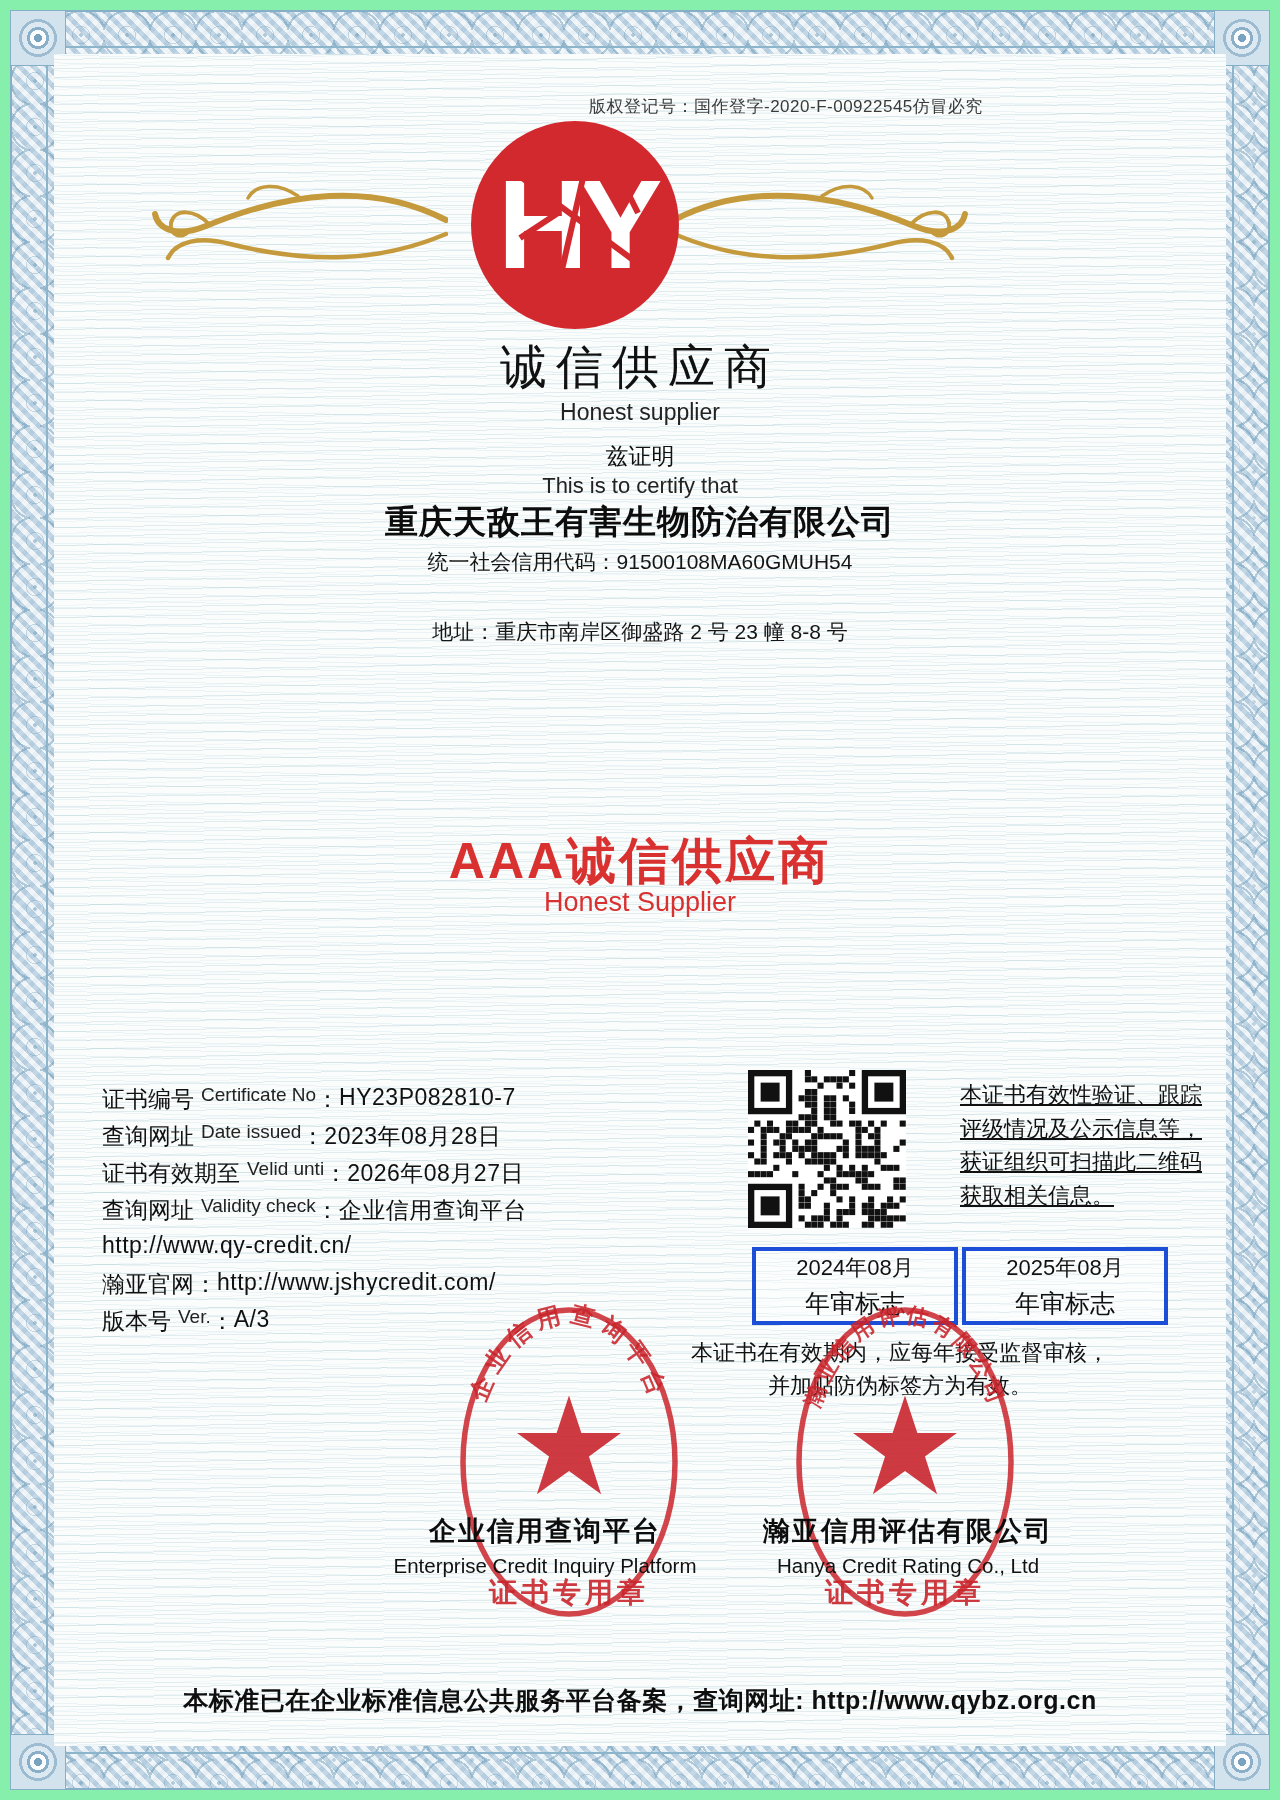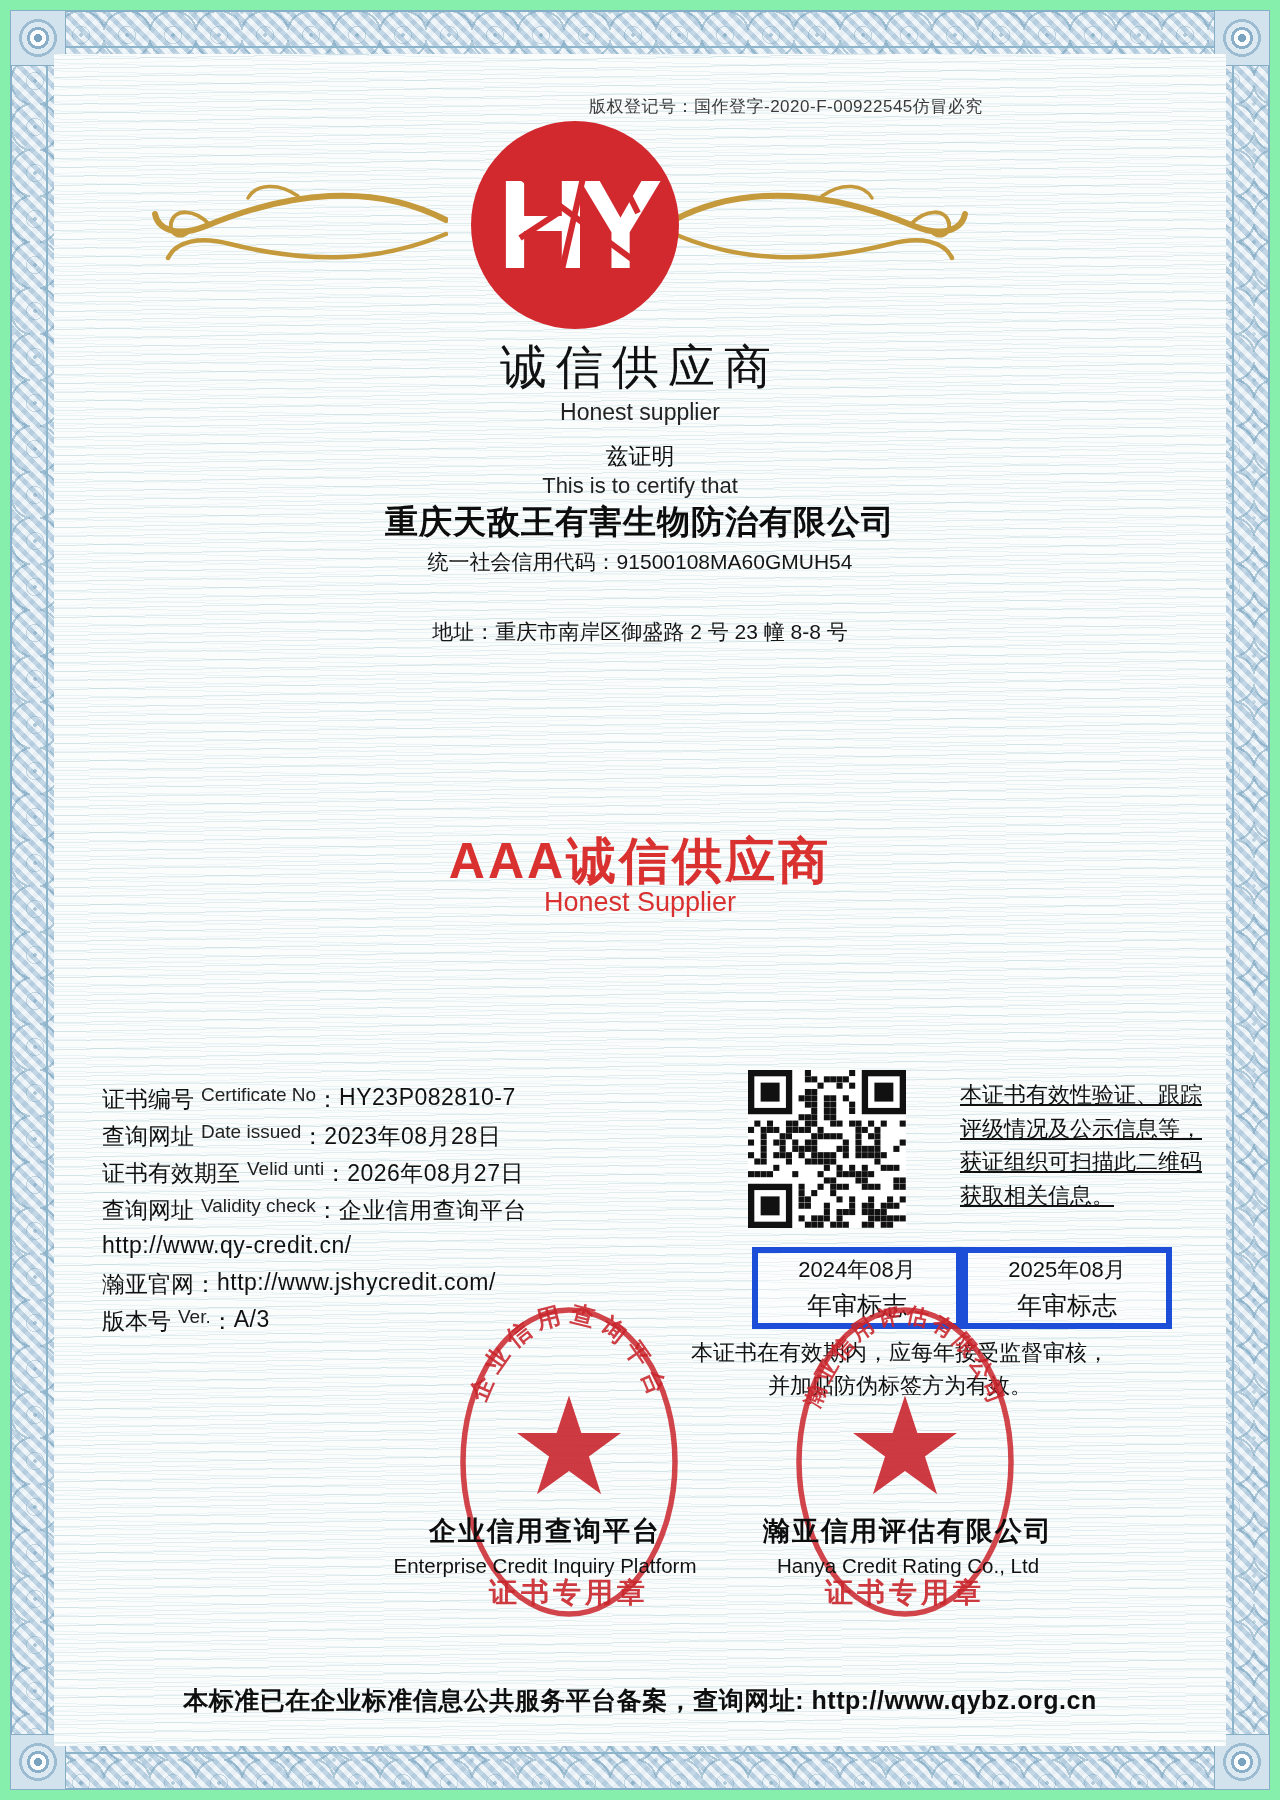--- a/index.html
+++ b/index.html
@@ -53,21 +53,21 @@
   
   .details{top:1084px;left:102px;width:600px;}
   .detail-line{height:37px;display:flex;align-items:flex-start;white-space:nowrap;}
   .detail-line .zh{font-size:23px;color:#111;}
   .detail-line .en{font-size:19px;color:#222;margin-left:7px;}
   .detail-line .sep{font-size:23px;color:#111;}
   .detail-line .val{font-size:23px;color:#111;letter-spacing:.5px;}
   
   .qr-box{left:748px;top:1070px;width:158px;height:158px;background:#fff;}
   .qr-info{left:960px;top:1078px;width:272px;font-size:22px;line-height:33.5px;color:#111;text-decoration:underline;}
-  .year-box{top:1247px;width:198px;height:70px;border:6px solid #1d4ed8;text-align:center;
+  .year-box{top:1247px;width:198px;height:70px;border:4px solid #1d4ed8;text-align:center;
             display:flex;flex-direction:column;justify-content:center;gap:4px;background:rgba(255,255,255,.35);}
   .year-box .l1{font-size:22px;color:#111;}
   .year-box .l2{font-size:25px;color:#111;}
   .yb1{left:752px}.yb2{left:962px}
   .sup-note{left:640px;top:1336px;width:520px;text-align:center;font-size:22px;line-height:33px;color:#111;}
   
   .seal{width:235px;height:325px;}
   .seal-l{left:452px;top:1300px;}
   .seal-r{left:788px;top:1300px;}
   .org{text-align:center;top:1513px;}

